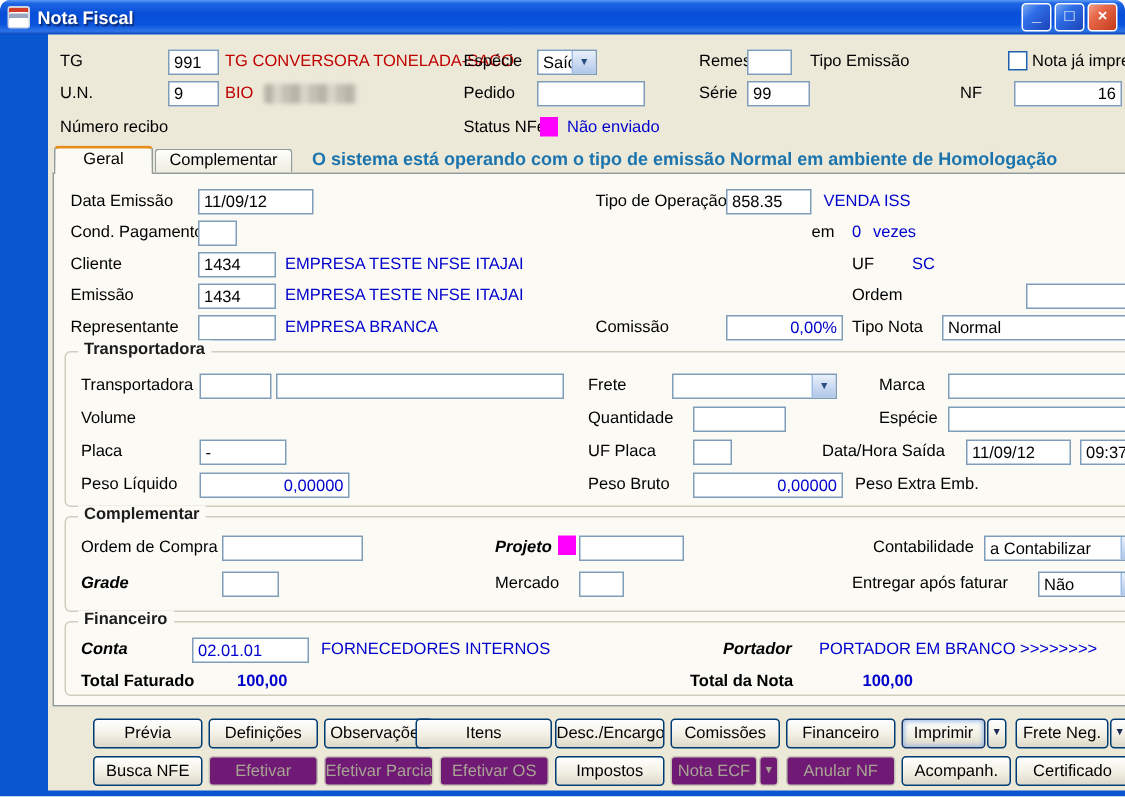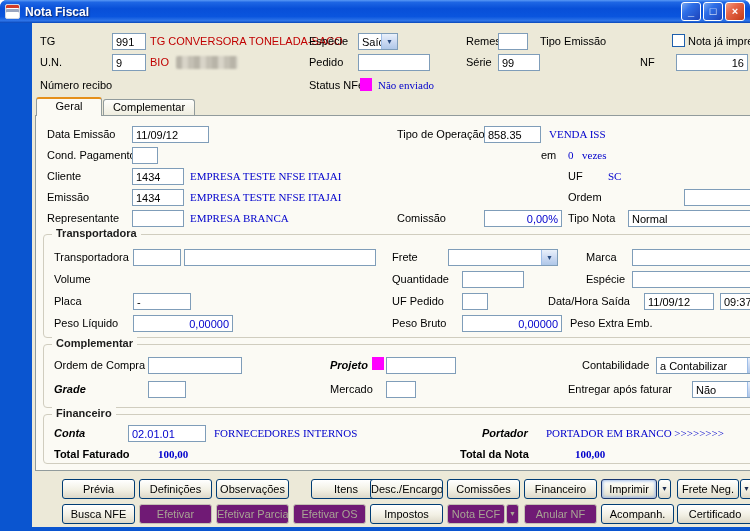--- a/index.html
+++ b/index.html
@@ -19,21 +19,21 @@
           color:#fff; font-size:11px; font-weight:bold; text-align:center; line-height:17px; }
   .tbtn.min, .tbtn.max { background:linear-gradient(135deg,#7AA8F0 0%,#2E6FE8 35%,#1D42B8 100%); }
   .tbtn.close { background:linear-gradient(135deg,#F0A088 0%,#E8684A 35%,#C23A18 100%); }
 
   .client { position:absolute; top:23px; left:4px; width:742px; height:504px;
             background:#ECE9D8; overflow:hidden;margin-left:28px; }
 
   .lbl { position:absolute; color:#000; white-space:nowrap; }
   .italic { font-style:italic;font-weight:bold; }
   .bold { font-weight:bold; }
-  .blue { color:#0000CC;font-family:Liberation Serif, serif; }
+  .blue { color:#0000CC; }
   .red  { color:#C00000; }
 
   .fld { position:absolute; height:17px; background:#fff; border:1px solid #7F9DB9;
          padding:2px 3px 0; line-height:12px; color:#000; white-space:nowrap; overflow:hidden; }
   .fld.right { text-align:right; }
   .fld.bluetext { color:#0000CC; }
 
   .combo { position:absolute; height:17px; background:#fff; border:1px solid #7F9DB9;
            padding:2px 18px 0 3px; line-height:12px; white-space:nowrap; overflow:hidden; }
   .cbtn { position:absolute; right:0; top:0; width:16px; height:15px;
@@ -110,20 +110,21 @@
     <div class="fld right" style="left:644px;top:31px;width:72px">16</div>
     <div class="btn small" style="left:718px;top:31px;width:18px;height:17px">...</div>
 
     <div class="lbl" style="left:8px;top:56px">Número recibo</div>
     <div class="lbl" style="left:277px;top:56px">Status NFe</div>
     <div class="mag" style="left:328px;top:55px"></div>
     <div class="lbl blue" style="left:346px;top:56px">Não enviado</div>
 
     <div class="tab active" style="left:4px;top:74px;width:66px;height:19px">Geral</div>
     <div class="tab inactive" style="left:71px;top:76px;width:92px;height:16px">Complementar</div>
+    <div class="warning" style="left:176px;top:76px">O sistema está operando com o tipo de emissão Normal em ambiente de Homologação</div>
 
     <div class="panel">
 
       <div class="lbl" style="left:11px;top:12px">Data Emissão</div>
       <div class="fld" style="left:96px;top:10px;width:77px">11/09/12</div>
       <div class="lbl" style="left:361px;top:12px">Tipo de Operação</div>
       <div class="fld" style="left:448px;top:10px;width:57px">858.35</div>
       <div class="lbl blue" style="left:513px;top:12px">VENDA ISS</div>
 
       <div class="lbl" style="left:11px;top:33px">Cond. Pagamento</div>
@@ -170,21 +171,21 @@
         <div class="fld" style="left:588px;top:14px;width:124px"></div>
 
         <div class="lbl" style="left:10px;top:38px">Volume</div>
         <div class="lbl" style="left:348px;top:38px">Quantidade</div>
         <div class="fld" style="left:418px;top:36px;width:62px"></div>
         <div class="lbl" style="left:542px;top:38px">Espécie</div>
         <div class="fld" style="left:588px;top:36px;width:124px"></div>
 
         <div class="lbl" style="left:10px;top:60px">Placa</div>
         <div class="fld" style="left:89px;top:58px;width:58px">-</div>
-        <div class="lbl" style="left:348px;top:60px">UF Pedido</div>
+        <div class="lbl" style="left:348px;top:60px">UF Placa</div>
         <div class="fld" style="left:418px;top:58px;width:26px"></div>
         <div class="lbl" style="left:504px;top:60px">Data/Hora Saída</div>
         <div class="fld" style="left:600px;top:58px;width:70px">11/09/12</div>
         <div class="fld" style="left:676px;top:58px;width:44px">09:37</div>
 
         <div class="lbl" style="left:10px;top:82px">Peso Líquido</div>
         <div class="fld right bluetext" style="left:89px;top:80px;width:100px">0,00000</div>
         <div class="lbl" style="left:348px;top:82px">Peso Bruto</div>
         <div class="fld right bluetext" style="left:418px;top:80px;width:100px">0,00000</div>
         <div class="lbl" style="left:526px;top:82px">Peso Extra Emb.</div>
@@ -227,21 +228,21 @@
         <div class="lbl bold" style="left:10px;top:33px">Total Faturado</div>
         <div class="lbl bold blue" style="left:114px;top:33px">100,00</div>
         <div class="lbl bold" style="left:416px;top:33px">Total da Nota</div>
         <div class="lbl bold blue" style="left:531px;top:33px">100,00</div>
       </div>
     </div>
 
     <div class="btn" style="left:30px;top:456px;width:73px">Prévia</div>
     <div class="btn" style="left:107px;top:456px;width:73px">Definições</div>
     <div class="btn" style="left:184px;top:456px;width:73px">Observações</div>
-    <div class="btn" style="left:279px;top:456px;width:70px">Itens</div>
+    <div class="btn" style="left:245px;top:456px;width:91px">Itens</div>
     <div class="btn" style="left:338px;top:456px;width:73px">Desc./Encargos</div>
     <div class="btn" style="left:415px;top:456px;width:73px">Comissões</div>
     <div class="btn" style="left:492px;top:456px;width:73px">Financeiro</div>
     <div class="btn focused" style="left:569px;top:456px;width:56px">Imprimir</div>
     <div class="btn arrow" style="left:626px;top:456px;width:13px">▼</div>
     <div class="btn" style="left:645px;top:456px;width:62px">Frete Neg.</div>
     <div class="btn arrow" style="left:708px;top:456px;width:13px">▼</div>
 
     <div class="btn" style="left:30px;top:481px;width:73px">Busca NFE</div>
     <div class="btn disabled" style="left:107px;top:481px;width:73px">Efetivar</div>

